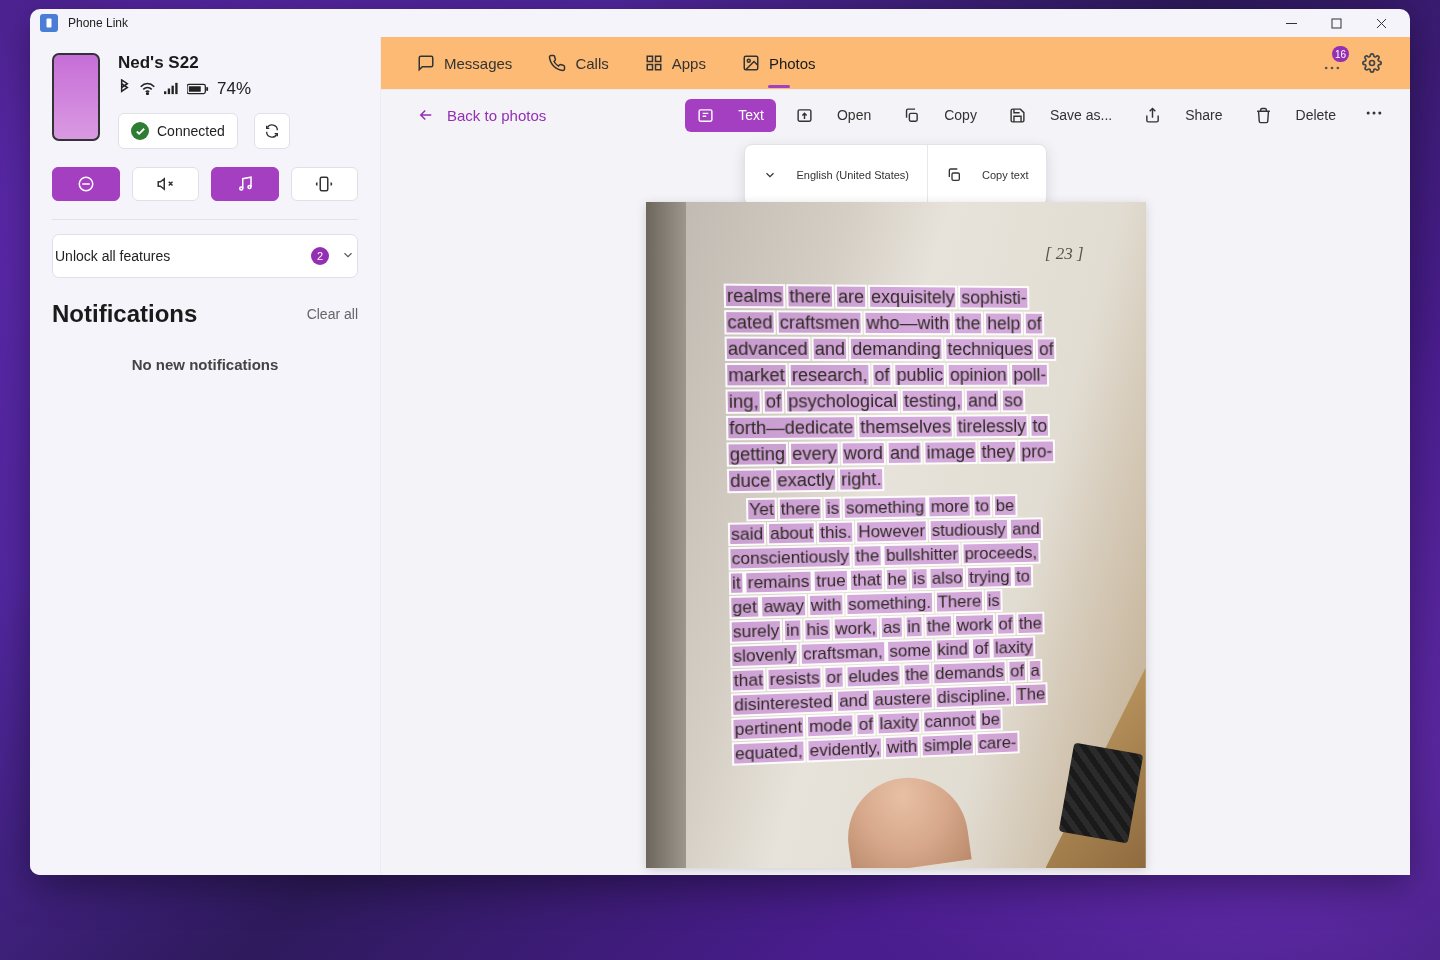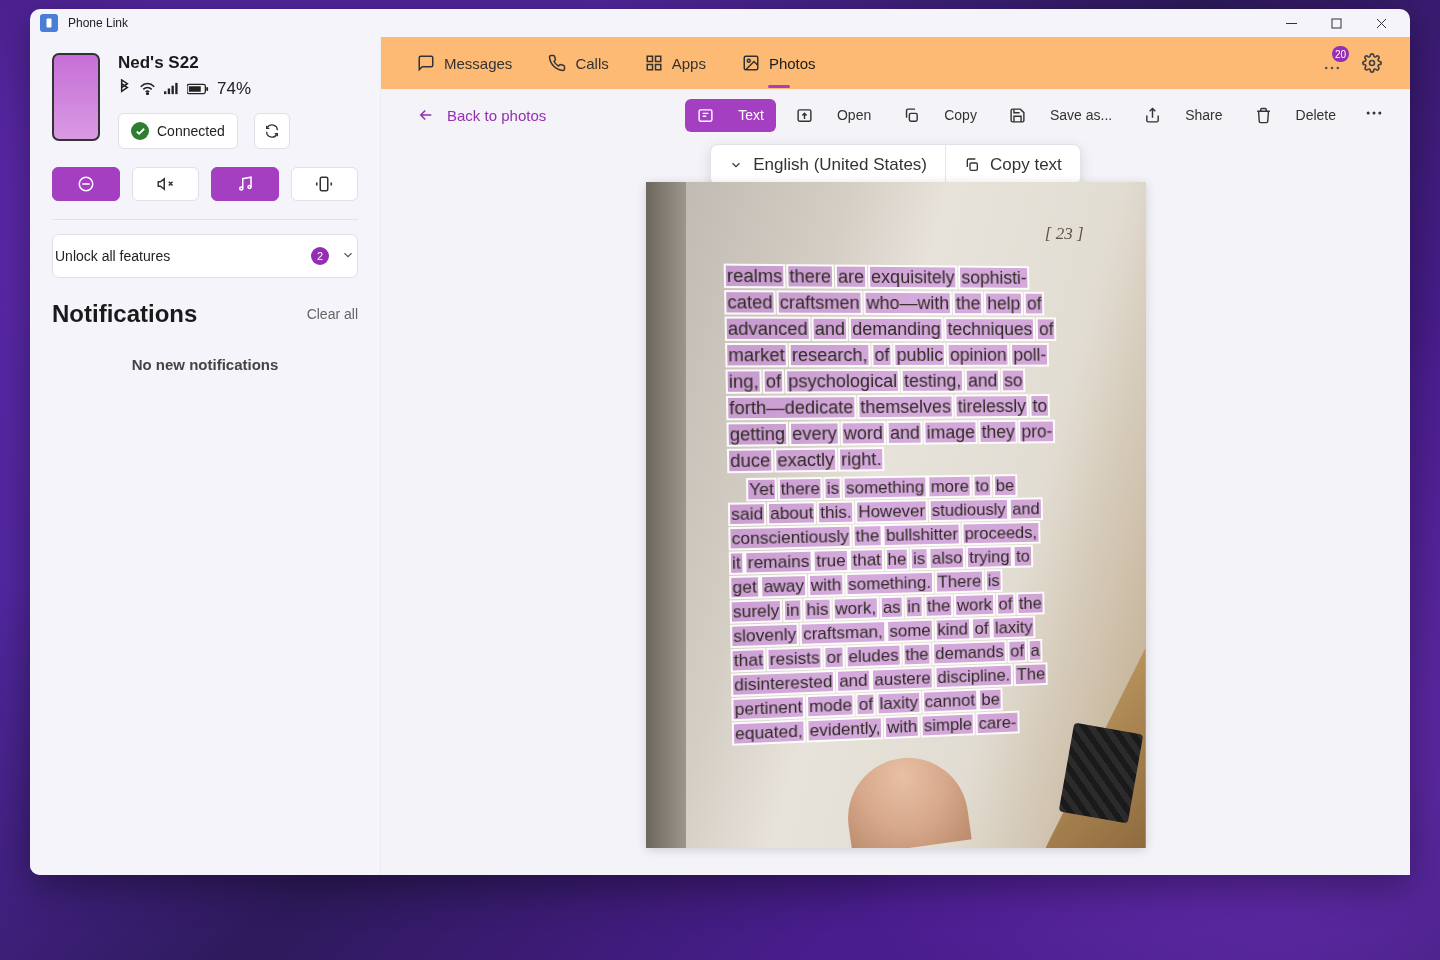--- a/index.html
+++ b/index.html
@@ -132,21 +132,21 @@
 .tool-btn.primary { background:#a43fc2; color:#fff; }
 .tool-btn svg { width:17px;height:17px; }
 .more-btn { padding:8px; cursor:pointer; color:#333; }
 
 .ocr-bar {
   align-self:center; margin-top:4px;
   display:flex; background:#fff; border:1px solid #e2e2ea; border-radius:8px;
   box-shadow:0 4px 14px rgba(0,0,0,0.12);
 }
 .ocr-segment {
-  display:flex;align-items:center;gap:10px;padding:10px 18px;font-size:17px;color:#333;cursor:pointer;
+  display:flex;align-items:center;gap:20px;padding:22px 18px;font-size:11px;color:#333;cursor:pointer;
 }
 .ocr-segment + .ocr-segment { border-left:1px solid #e6e6ee; }
 
 .photo-stage {
   flex:1; display:flex; justify-content:center;
   margin-top:-4px;
 }
 .photo {
   width:500px; height:666px;
   background:linear-gradient(105deg,#bcb6ae 0%, #d4cec5 30%, #e8e3da 45%, #e2ddd3 70%, #bfa98a 100%);
@@ -355,21 +355,21 @@
             </svg>
           <span>Photos</span>
         </div>
         <div class="tab-spacer"></div>
         <div class="nav-icon">
           <svg width="20" height="20" viewBox="0 0 24 24" fill="#555">
               <circle cx="5" cy="18" r="1.6"></circle>
               <circle cx="12" cy="18" r="1.6"></circle>
               <circle cx="19" cy="18" r="1.6"></circle>
             </svg>
-          <span class="dot-badge">20</span>
+          <span class="dot-badge">16</span>
         </div>
         <div class="nav-icon">
           <svg width="20" height="20" viewBox="0 0 24 24" fill="none" stroke="#444" stroke-width="2">
               <circle cx="12" cy="12" r="3"></circle>
               <path d="M19.4 15a1.7 1.7 0 0 0 .34 1.87l.06.06a2 2 0 1 1-2.83 2.83l-.06-.06a1.7 1.7 0 0 0-1.87-.34 1.7 1.7 0 0 0-1 1.56V21a2 2 0 1 1-4 0v-.09a1.7 1.7 0 0 0-1.11-1.56 1.7 1.7 0 0 0-1.87.34l-.06.06a2 2 0 1 1-2.83-2.83l.06-.06A1.7 1.7 0 0 0 4.6 15a1.7 1.7 0 0 0-1.56-1H3a2 2 0 1 1 0-4h.09A1.7 1.7 0 0 0 4.6 9a1.7 1.7 0 0 0-.34-1.87l-.06-.06A2 2 0 1 1 7 4.24l.06.06A1.7 1.7 0 0 0 9 4.6a1.7 1.7 0 0 0 1-1.56V3a2 2 0 1 1 4 0v.09A1.7 1.7 0 0 0 15 4.6a1.7 1.7 0 0 0 1.87-.34l.06-.06A2 2 0 1 1 19.76 7l-.06.06A1.7 1.7 0 0 0 19.4 9c.14.34.49.79 1.56 1H21a2 2 0 1 1 0 4h-.09a1.7 1.7 0 0 0-1.51 1z"></path>
             </svg>
         </div>
       </div>
 
       <div class="content">

